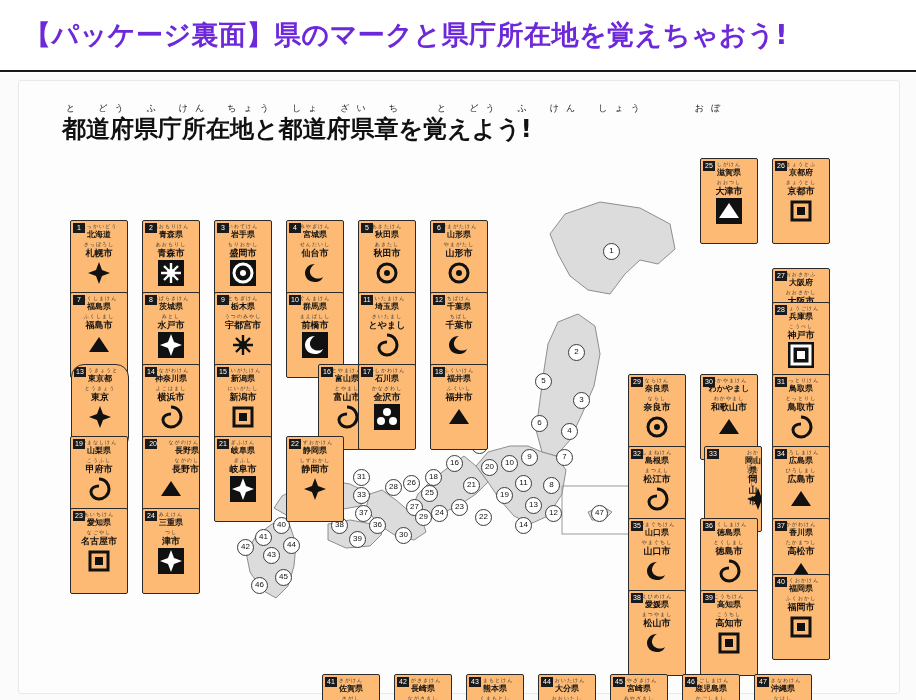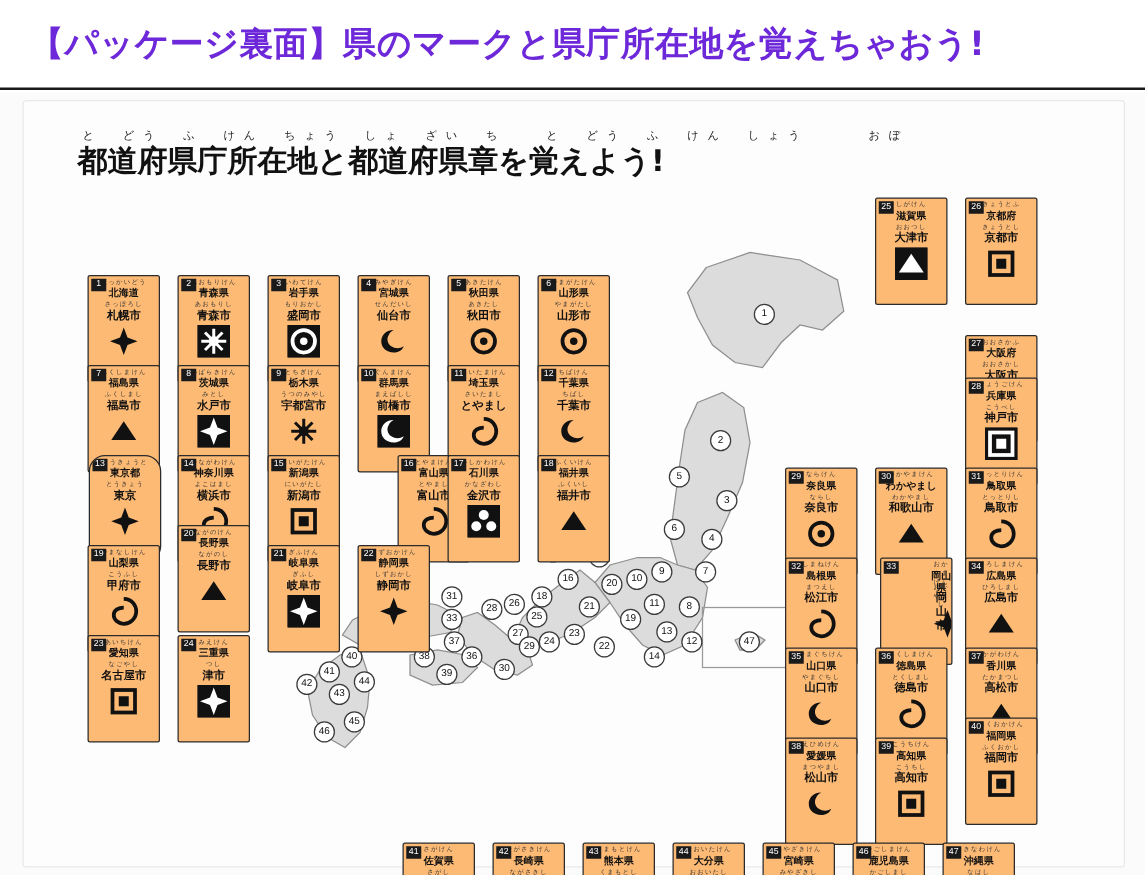--- a/index.html
+++ b/index.html
@@ -435,21 +435,21 @@
         <span class="pname">山梨県</span>
         <span class="cruby">こうふし</span>
         <span class="cname">甲府市</span>
         <span class="emblem">
           <svg width="26" height="26" viewBox="0 0 26 26">
 
             <path d="M13 3 C20 3 23 9 23 13 C23 19 18 23 13 23 C9 23 5 20 5 16 C5 12 9 10 13 10" fill="none" stroke="#111111" stroke-width="3"></path>
           </svg>
         </span>
       </div>
-      <div class="card" style="left: 142px; top: 346px;">
+      <div class="card" style="left: 142px; top: 362px; text-align: right;">
         <span class="num">20</span>
         <span class="ruby">ながのけん</span>
         <span class="pname">長野県</span>
         <span class="cruby">ながのし</span>
         <span class="cname">長野市</span>
         <span class="emblem">
           <svg width="26" height="26" viewBox="0 0 26 26">
 
             <path d="M3 20 L13 5 L23 20 Z" fill="#111111"></path>
           </svg>

